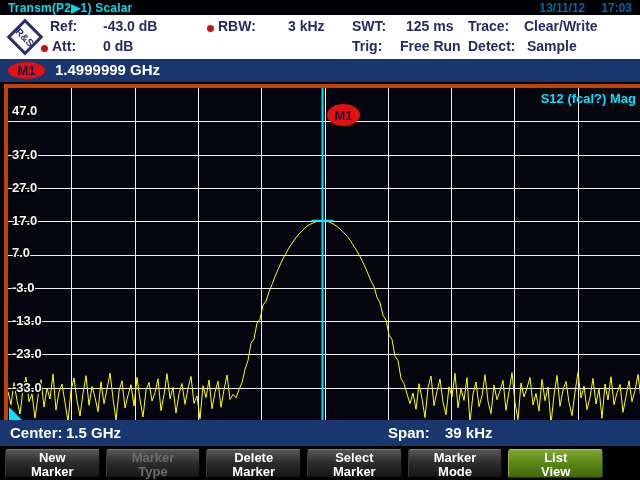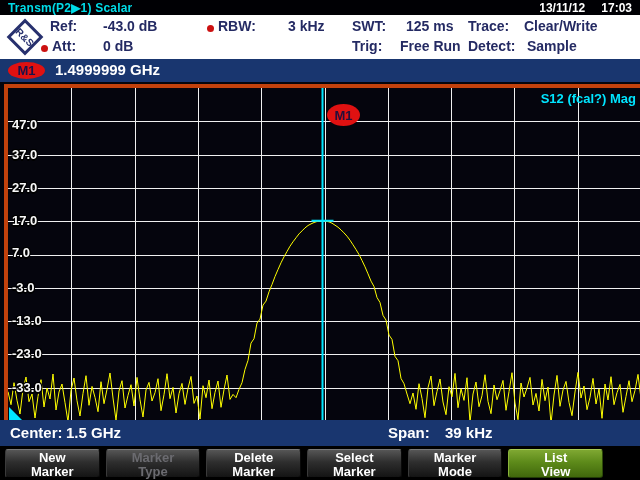--- a/index.html
+++ b/index.html
@@ -3,21 +3,21 @@
 <meta charset="utf-8">
 <style>
   html,body{margin:0;padding:0;background:#000;}
   #screen{position:relative;width:640px;height:480px;overflow:hidden;
           font-family:"Liberation Sans",sans-serif;font-weight:bold;background:#000;}
 
   
   .titlebar{position:absolute;left:0;top:0;width:640px;height:15px;background:#000004;
             display:flex;justify-content:space-between;align-items:center;padding:0 8px;box-sizing:border-box;text-align:center;}
   .titlebar .title{color:#00dce8;font-size:12px;letter-spacing:0.2px;}
-  .titlebar .datetime{color:#ffffff;font-size:12px;}
+  .titlebar .datetime{color:#0369a1;font-size:12px;}
   .titlebar .datetime span{margin-left:16px;}
 
   
   .settings{position:absolute;left:0;top:15px;width:640px;height:44px;background:#ffffff;color:#242a63;font-size:14px;}
   .settings .cell{position:absolute;white-space:nowrap;}
   .row1{top:3px;} .row2{top:23px;}
   .dot{position:absolute;width:7px;height:7px;border-radius:50%;background:#cc1111;}
   .rs-logo{position:absolute;left:7px;top:4px;width:36px;height:36px;}
   .rs-diamond{position:absolute;left:5px;top:5px;width:26px;height:26px;transform:rotate(45deg);
               background:#fff;border:3px solid #27306e;box-sizing:border-box;
@@ -123,21 +123,21 @@
             <line x1="0" x2="633" y1="266.5" y2="266.5"></line>
             <line x1="0" x2="633" y1="300.5" y2="300.5"></line>
           </g>
           <polyline points="0.0,303.7 3.0,316.7 6.0,294.7 9.0,312.4 12.0,326.0 15.0,301.0 18.0,289.0 21.0,313.7 24.0,306.0 27.0,330.0 30.0,308.4 33.0,291.7 36.0,319.0 39.0,300.0 42.0,311.0 45.0,286.0 48.0,322.0 51.0,304.0 54.0,296.0 57.0,314.7 60.0,333.7 63.0,302.4 66.0,290.0 69.0,312.7 72.0,328.0 75.0,305.4 78.0,287.7 81.0,317.3 84.0,298.4 87.0,309.4 90.0,323.7 93.0,293.7 96.0,315.7 99.0,301.4 102.0,285.0 105.0,310.0 108.0,332.3 111.0,303.0 114.0,292.7 117.0,320.0 120.0,307.4 123.0,296.7 126.0,318.0 129.0,289.4 132.0,311.7 135.0,329.0 138.0,302.0 141.0,294.4 144.0,313.0 147.0,304.7 150.0,290.7 153.0,322.7 156.0,306.7 159.0,285.7 162.0,310.7 165.0,299.4 168.0,325.0 171.0,305.7 174.0,295.4 177.0,316.4 180.0,300.4 183.0,288.4 186.0,315.4 189.0,308.0 192.0,331.0 195.0,297.7 198.0,309.7 201.0,292.0 204.0,320.7 207.0,304.4 210.0,293.0 213.0,319.3 216.0,301.7 219.0,287.0 222.0,311.4 225.0,306.4 228.0,309.7 231.0,301.4 234.0,294.7 237.0,281.4 240.0,272.4 243.0,255.1 246.0,250.7 249.0,235.1 252.0,231.1 255.0,217.1 258.0,213.1 261.0,203.8 264.0,196.5 267.0,188.5 270.0,181.5 273.0,174.8 276.0,168.8 279.0,163.5 282.0,158.2 285.0,153.8 288.0,149.8 291.0,145.9 294.0,142.9 297.0,139.9 300.0,137.5 303.0,135.9 306.0,134.5 309.0,133.5 312.0,132.9 315.0,132.7 318.0,133.2 321.0,133.9 324.0,135.2 327.0,137.2 330.0,139.2 333.0,141.9 336.0,144.9 339.0,148.2 342.0,152.2 345.0,156.8 348.0,161.5 351.0,166.5 354.0,172.5 357.0,178.8 360.0,185.8 363.0,193.1 366.0,198.5 369.0,209.5 372.0,214.5 375.0,227.4 378.0,232.1 381.0,247.1 384.0,251.4 387.0,268.4 390.0,272.7 393.0,290.4 396.0,295.7 399.0,306.0 402.0,315.7 405.0,305.0 408.0,321.3 411.0,295.7 414.0,310.4 417.0,329.7 420.0,299.7 423.0,288.0 426.0,317.7 429.0,303.4 432.0,291.0 435.0,314.0 438.0,326.7 441.0,298.7 444.0,308.7 447.0,285.4 450.0,319.7 453.0,300.7 456.0,312.4 459.0,289.7 462.0,334.7 465.0,306.0 468.0,294.0 471.0,318.7 474.0,307.7 477.0,286.7 480.0,313.4 483.0,325.7 486.0,297.0 489.0,311.7 492.0,302.7 495.0,292.4 498.0,322.3 501.0,303.7 504.0,284.7 507.0,315.0 510.0,331.7 513.0,295.0 516.0,309.0 519.0,300.0 522.0,289.4 525.0,317.0 528.0,305.4 531.0,323.0 534.0,291.4 537.0,312.7 540.0,299.0 543.0,335.7 546.0,307.0 549.0,287.4 552.0,318.3 555.0,302.0 558.0,293.4 561.0,314.4 564.0,327.7 567.0,304.0 570.0,284.4 573.0,310.0 576.0,298.0 579.0,321.7 582.0,309.4 585.0,290.4 588.0,316.0 591.0,301.0 594.0,330.3 597.0,296.0 600.0,312.0 603.0,288.7 606.0,316.7 609.0,304.7 612.0,296.4 615.0,324.3 618.0,308.4 621.0,292.7 624.0,313.7 627.0,302.4 630.0,286.4 633.0,311.0" fill="none" stroke="#ffff00" stroke-width="1"></polyline>
           <line x1="314.5" x2="314.5" y1="0" y2="333" stroke="#00e6ff" stroke-width="2"></line>
           <line x1="303.5" x2="325.5" y1="132.7338" y2="132.7338" stroke="#00e6ff" stroke-width="2"></line>
         </svg>
       <span class="s12-label">S12 (fcal?) Mag</span>
       <div class="m1-chart-badge">M1</div>
       <div class="corner-tri"></div>
-    <span class="ylabel" style="top: 29px;">47.0</span>
+    <span class="ylabel" style="top: 15px;">47.0</span>
         <span class="ylabel" style="top: 58.6px;">37.0</span>
         <span class="ylabel" style="top: 91.9px;">27.0</span>
         <span class="ylabel" style="top: 125px;">17.0</span>
         <span class="ylabel" style="top: 157px;">7.0</span>
         <span class="ylabel" style="top: 191.8px;">-3.0</span>
         <span class="ylabel" style="top: 225.1px;">-13.0</span>
         <span class="ylabel" style="top: 258.4px;">-23.0</span>
         <span class="ylabel" style="top: 291.7px;">-33.0</span>
       </div>
   </div>

